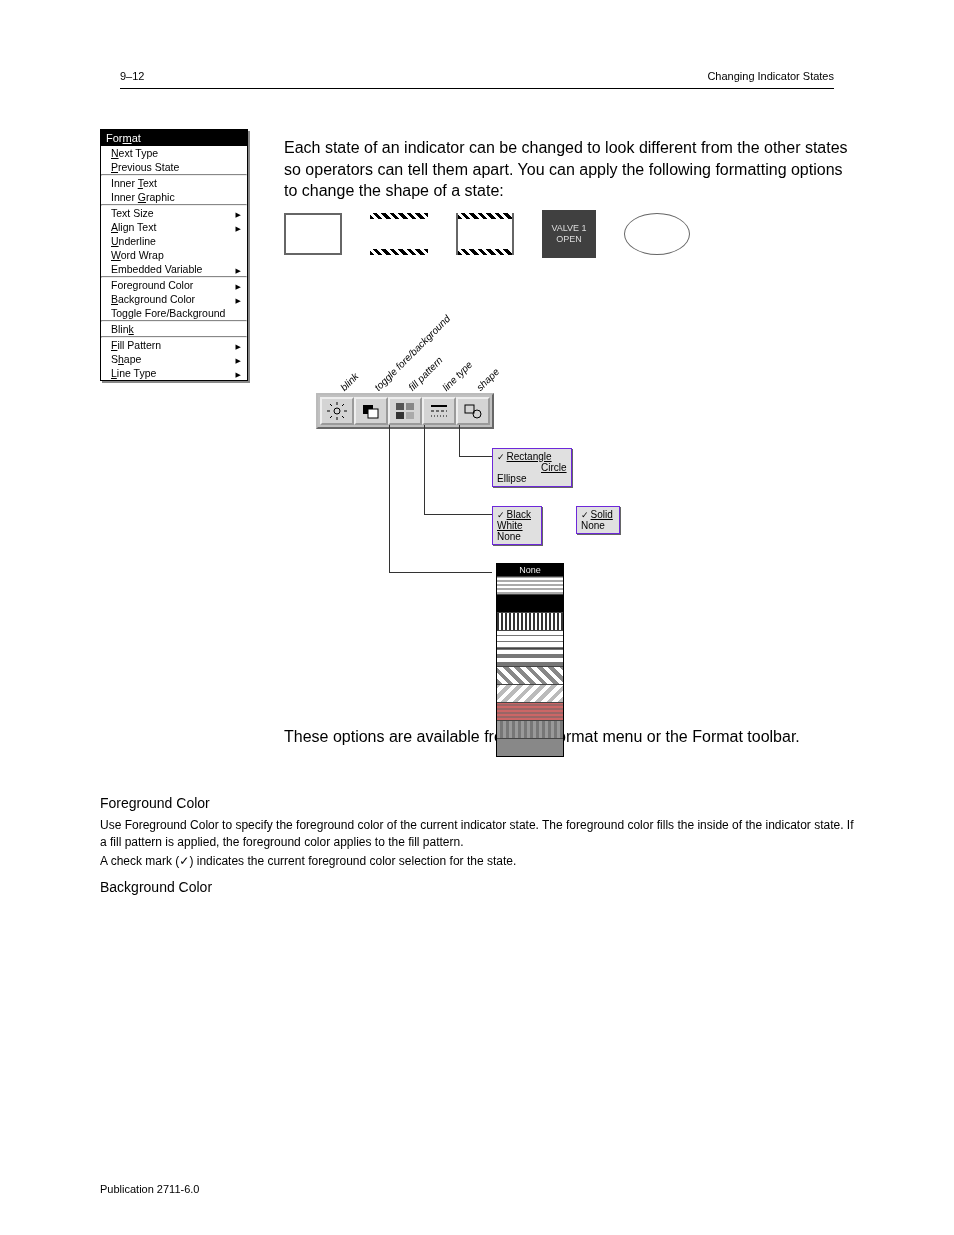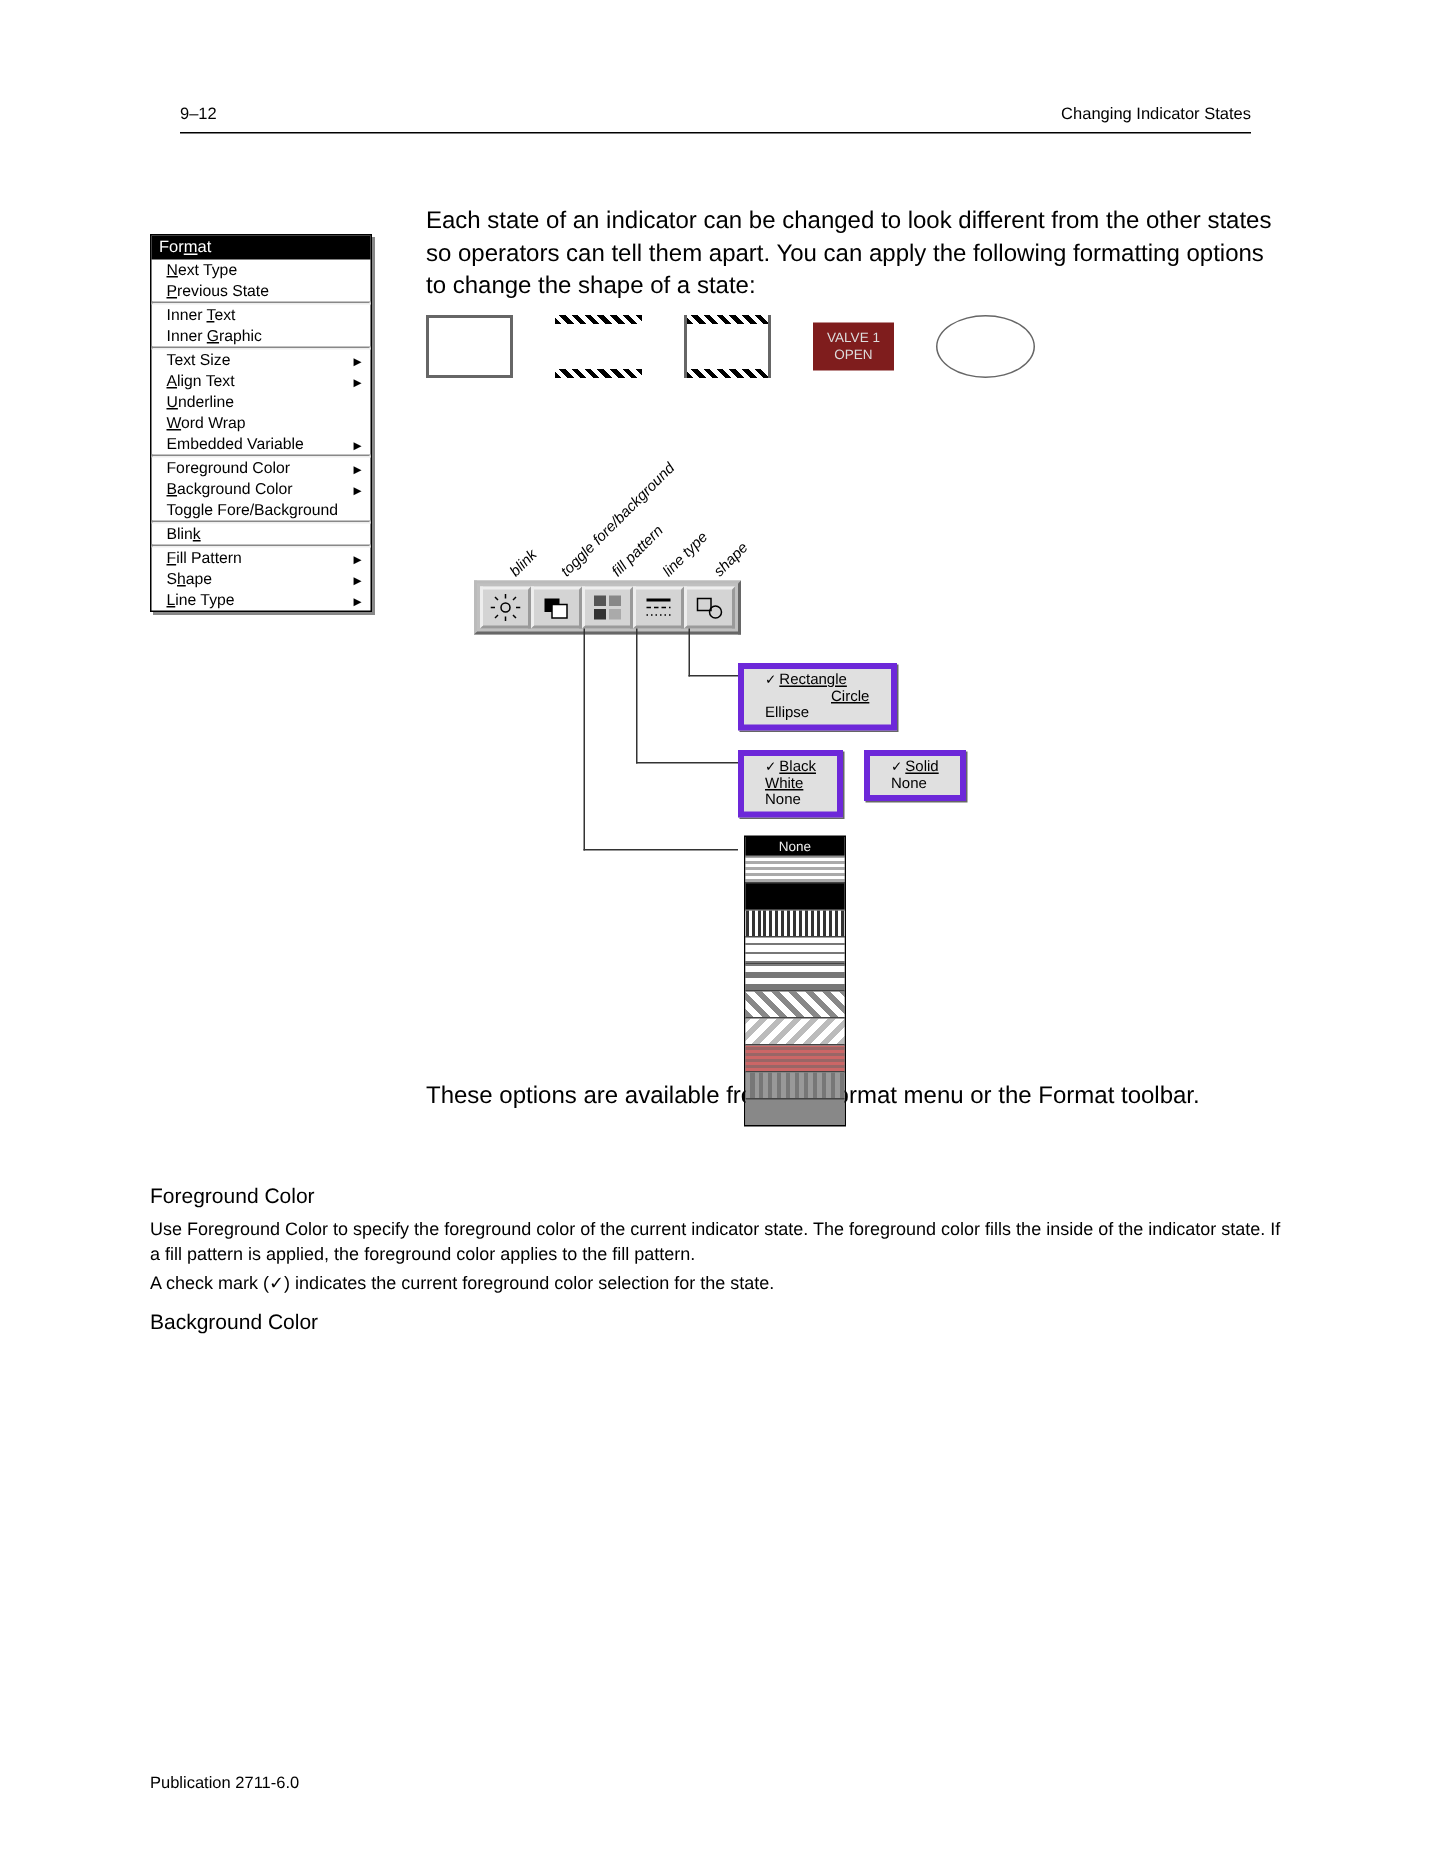--- a/index.html
+++ b/index.html
@@ -15,56 +15,56 @@
     background: #fff;
   }
   .topline { border-top:1px solid #000; height:1px; margin:0 20px 0 20px; }
   .header-row { display:flex; justify-content:space-between; font-size:11px; padding:0 20px 6px 20px;}
   .section { margin-top:40px; font-size:13px; }
   .h2 { font-size:19px; font-weight:normal; margin:0; }
   .indent-block { display:flex; gap:24px; margin-top:14px; }
   .menu-col { width:160px; }
   .menu-box {
     border:1px solid #000; width:148px; font-size:10.5px;
-    background:#fff; box-shadow:2px 2px 0 #888;margin-top:27px;
+    background:#fff; box-shadow:2px 2px 0 #888;
   }
   .menu-title { background:#000; color:#fff; padding:2px 5px; font-size:11px; }
   .menu-title .u { text-decoration:underline; }
   .menu-sep { border-top:1px solid #888; margin:0; }
   .menu-row { display:flex; justify-content:space-between; padding:1px 6px 1px 10px; white-space:nowrap;}
   .menu-row .ul { text-decoration:underline; }
   .arrow::after { content:"▶"; font-size:7px; }
   .right-col { flex:1; }
   .shaping-row { display:flex; gap:28px; align-items:center; margin:6px 0 18px 0; justify-content:flex-start;}
   .shape-box { width:58px; height:42px; border:2px solid #666; background:#fff;}
   .shape-hatch-tb { width:58px; height:42px; background:#fff; position:relative;}
   .shape-hatch-tb::before, .shape-hatch-tb::after{
     content:""; position:absolute; left:0; right:0; height:6px;
     background:repeating-linear-gradient(45deg,#000 0 3px,transparent 3px 6px);
   }
   .shape-hatch-tb::before{top:0;} .shape-hatch-tb::after{bottom:0;}
   .shape-hatch-sides{ border-left:2px solid #666; border-right:2px solid #666;}
-  .shape-valve{ width:54px; height:32px; background:#7f1d1d; color:#ddd; font-size:9px; display:flex; flex-direction:column; align-items:center; justify-content:center; line-height:1.2;}
+  .shape-valve{ width:54px; height:48px; background:#404040; color:#ddd; font-size:9px; display:flex; flex-direction:column; align-items:center; justify-content:center; line-height:1.2;}
   .shape-ellipse{ width:66px; height:42px; border:1px solid #666; border-radius:50%;}
   .paragraph{ margin:8px 0; font-size:16px; line-height:1.35; }
   .toolbar-area{ position:relative; margin-top:30px; padding-left:22px;}
   .labels-diag{ position:relative; height:105px; margin-left:28px;}
   .diag-label{ position:absolute; font-size:10px; font-style:italic; transform:rotate(-45deg); transform-origin:left bottom; white-space:nowrap;}
   .toolbar{
     display:inline-flex; gap:0; border:2px outset #bbb; background:#c0c0c0;
     padding:2px;
     margin-left:10px;
   }
   .tbtn{
     width:34px; height:28px; background:#d4d4d4; border:2px outset #eee;
     display:flex; align-items:center; justify-content:center;
   }
   .sub-popup{
-    border:4px solid #6d28d9; background:#e0e0e0; font-size:10px;
-    padding:2px 12px; min-width:62px; box-shadow:1px 1px 0 #666;
+    border:1px solid #6d28d9; background:#e0e0e0; font-size:10px;
+    padding:2px 2px; min-width:62px; box-shadow:1px 1px 0 #666;
   }
   .sub-popup .row{ white-space:nowrap; padding:0 2px;}
   .chk::before{ content:"✓"; margin-right:2px; font-size:9px;}
   .connector{ position:absolute; border-left:1px solid #333; border-bottom:1px solid #333;}
   .pattern-strip{
     width:68px; border:1px solid #000; display:flex; flex-direction:column;
   }
   .pstrip-hdr{ background:#000; color:#eee; font-size:9px; text-align:center; padding:1px 0;}
   .psw{ height:18px; width:100%; border-top:1px solid #444;}
   .desc-sec{ margin-top:40px;}

